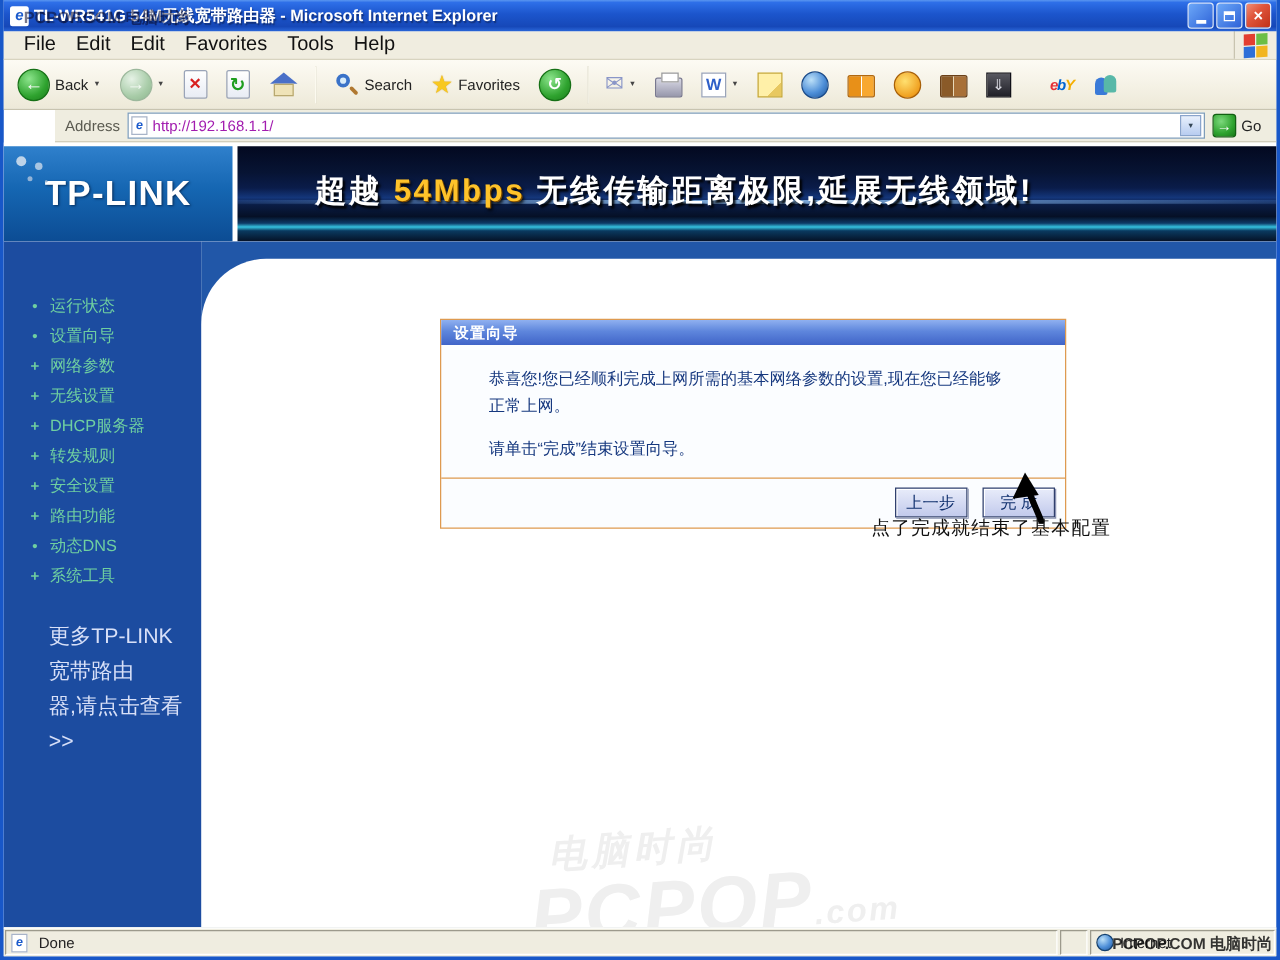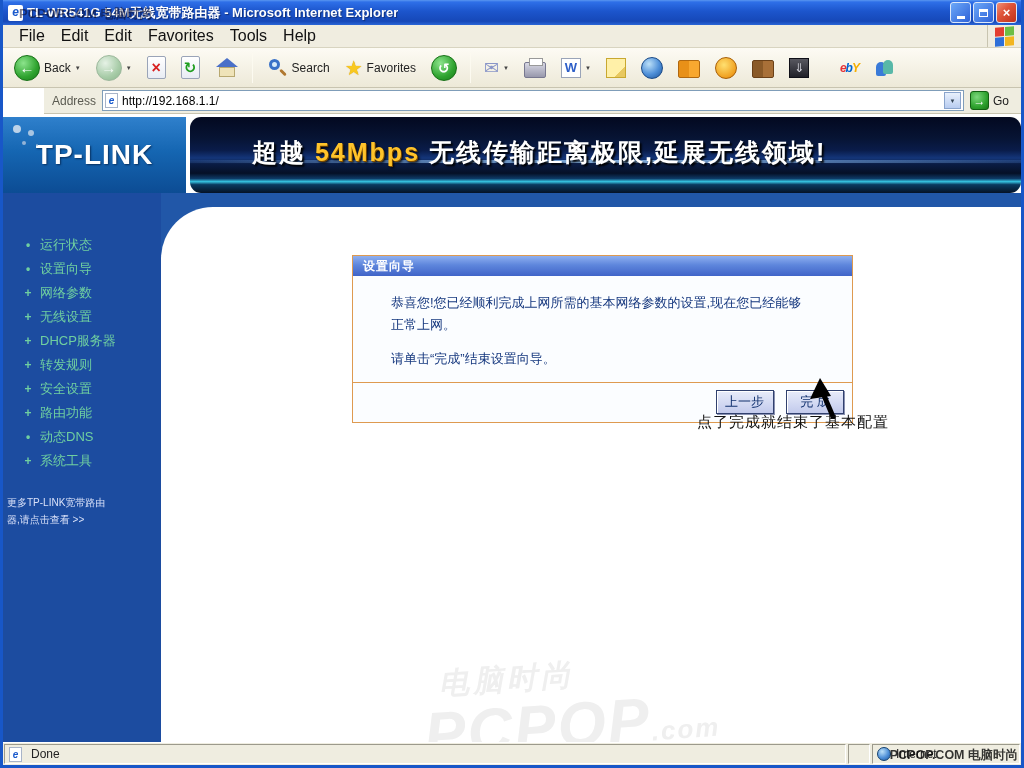--- a/index.html
+++ b/index.html
@@ -83,52 +83,52 @@
   .msn-ic .p2 { left:9px; top:3px; background:#58B8A8; }
   .tsep { width:1px; height:30px; background:#C4C0AC; border-right:1px solid #FCFAF0; margin:0 3px; }
 
   
   .addressbar { height:26px; flex:0 0 26px; background:#EFEDE0; border-bottom:1px solid #C8C4B0;
     display:flex; align-items:center; padding:0 4px; gap:6px;margin-left:41px; }
   .addr-label { font-size:12px; color:#5A5A50; padding-left:4px; }
   .addr-field { flex:1; height:21px; background:#fff; border:1px solid #7F9DB9; display:flex; align-items:center; padding:0 2px; }
   .addr-page-ic { width:13px; height:15px; background:#fff; border:1px solid #A8B4C8; color:#1A5ACC; font-weight:bold;
     font-style:italic; font-size:10px; line-height:13px; text-align:center; margin-right:4px; flex:0 0 13px; }
-  .addr-input { flex:1; border:none; outline:none; font-size:12px; color:#000000; font-family:"Liberation Sans",sans-serif; background:transparent; }
+  .addr-input { flex:1; border:none; outline:none; font-size:12px; color:#a21caf; font-family:"Liberation Sans",sans-serif; background:transparent; }
   .addr-drop { width:17px; height:17px; background:linear-gradient(180deg,#E8F0FC,#B8CCF0); border:1px solid #8AA4CC;
     display:flex; align-items:center; justify-content:center; font-size:6px; color:#345; }
   .go-btn { display:flex; align-items:center; gap:4px; font-size:12px; color:#222; padding-right:8px; }
   .go-sq { width:19px; height:19px; border-radius:3px; background:radial-gradient(circle at 35% 30%,#7CD87C,#2FA32F 60%,#187818);
     border:1px solid #126012; color:#fff; font-size:12px; font-weight:bold; display:flex; align-items:center; justify-content:center; }
 
   
   .bannerrow { height:76px; flex:0 0 76px; display:flex; background:#fff; }
   .logo-box { width:183px; flex:0 0 183px; background:linear-gradient(180deg,#2F80CC 0%,#1566B2 45%,#0C4C94 100%);
     position:relative; display:flex; align-items:center; justify-content:center; }
   .logo-box .dots { position:absolute; left:10px; top:8px; width:8px; height:8px; border-radius:50%; background:#D8E4F0;
     box-shadow:14px 4px 0 -1px #C0D4E8, 7px 14px 0 -2px #A8C0DC, 20px 16px 0 -3px #90B0D0; opacity:.85; }
   .logo-text { color:#fff; font-size:28px; font-weight:bold; letter-spacing:1px; margin-top:0;
     text-shadow:1px 1px 2px #08305E;text-align:right; }
   .banner-gap { width:4px; flex:0 0 4px; background:#fff; }
   .banner { flex:1; position:relative; overflow:hidden;
-    background:linear-gradient(180deg,#030920 0%,#071434 28%,#0A1C4A 44%,#14367A 54%,#0A1C44 62%,#051026 74%,#0E3A66 81%,#35C2E0 85%,#0A3A60 89%,#051226 100%);border-radius:11px; }
+    background:linear-gradient(180deg,#030920 0%,#071434 28%,#0A1C4A 44%,#14367A 54%,#0A1C44 62%,#051026 74%,#0E3A66 81%,#35C2E0 85%,#0A3A60 89%,#051226 100%); }
   .banner::before { content:""; position:absolute; left:0; right:0; top:56%; height:3px;
     background:linear-gradient(90deg,rgba(120,180,255,.1),rgba(160,210,255,.8),rgba(120,180,255,.15)); }
   .slogan { position:absolute; left:62px; top:50%; transform:translateY(-58%); white-space:nowrap;
     font-size:25px; font-weight:bold; color:#fff; letter-spacing:2px; text-shadow:2px 2px 2px #000; }
   .slogan .gold { color:#FFC32A; text-shadow:1px 1px 0 #7A4A00, 2px 2px 3px #000; }
 
   .hr-strip { height:3px; flex:0 0 3px; background:#fff; }
 
   
   .main { flex:1; display:flex; position:relative; overflow:hidden; }
   .sidebar { width:158px; flex:0 0 158px; background:#1C4CA0; padding-top:40px; }
   .side-item { display:flex; align-items:baseline; gap:7px; padding:3px 0 3px 20px; font-size:13px; color:#6FCFA0; cursor:pointer; }
   .side-item .bullet { width:10px; text-align:center; font-weight:bold; font-size:12px; }
-  .side-footer { margin-top:22px; padding:0 12px 0 4px; font-size:10px; color:#D8E0F8; line-height:1.65; cursor:pointer; }
+  .side-footer { margin-top:22px; padding:0 12px 0 36px; font-size:17px; color:#D8E0F8; line-height:1.65; cursor:pointer; }
   .content { flex:1; background:#2157A8; position:relative; }
   .content-white { position:absolute; left:0; right:0; top:14px; bottom:0; background:#fff;
     border-top-left-radius:52px; }
 
   
   .wizard { position:absolute; left:191px; top:48px; width:501px; border:1px solid #DE9A50; background:#FBFDFF; }
   .wiz-title { height:20px; background:linear-gradient(180deg,#8FB0F0 0%,#5E86DC 45%,#4064C8 100%);
     color:#fff; font-size:12px; font-weight:bold; line-height:20px; padding-left:10px; letter-spacing:1px; }
   .wiz-body { padding:16px 38px 14px 38px; }
   .wiz-msg { font-size:13px; color:#16387F; line-height:22px; }

